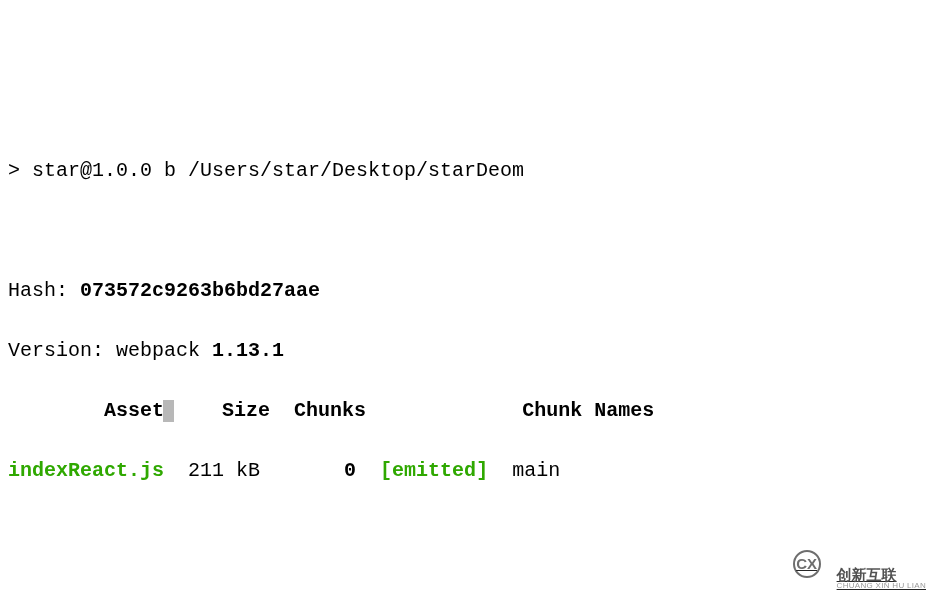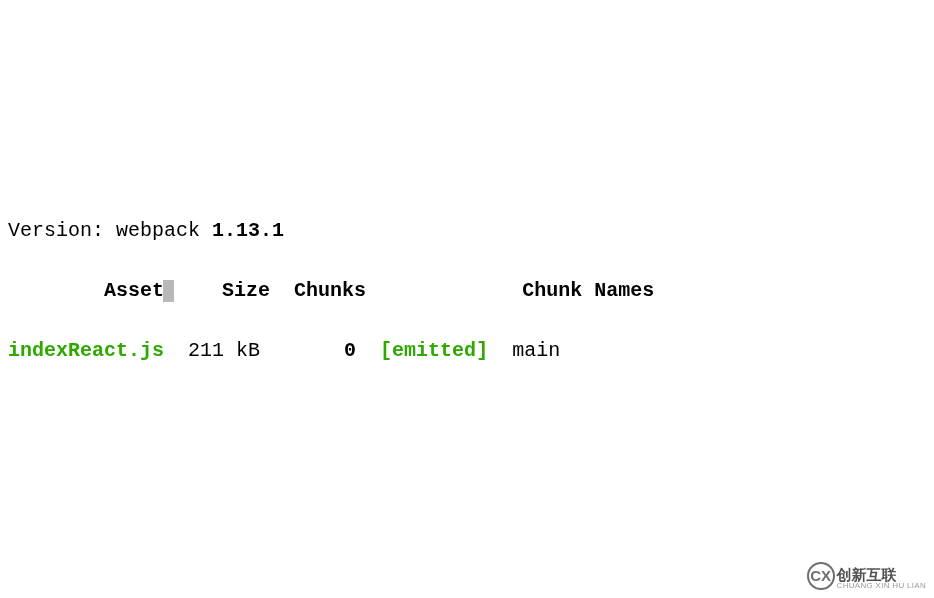--- a/index.html
+++ b/index.html
@@ -21,25 +21,26 @@
       height: 22px;
       background: #b8b8b8;
       vertical-align: text-bottom;
       margin-left: -1px;
     }
     .watermark {
       position: fixed;
       right: 8px;
       bottom: 8px;
       display: flex;
-      align-items: flex-end;
-      gap: 2px;
+      align-items: center;
+      gap: 16px;
       opacity: 0.85;
       font-family: Arial, sans-serif;
       white-space: nowrap;
+      text-decoration: underline;
     }
     .watermark .cxlogo {
       width: 28px; height: 28px;
       border: 2px solid #555;
       border-radius: 50%;
       display: flex;
       align-items: center;
       justify-content: center;
       font-size: 15px;
       font-weight: bold;
@@ -51,21 +52,23 @@
     }
     .watermark .cxtext .zh { font-size: 15px; color: #333; font-weight: bold; margin-top: 29px; }
     .watermark .cxtext .py { font-size: 8px; color: #888; letter-spacing: 0.3px; }
   </style>
 </head>
 <body>
 
 
 
 <div>
+<div>&gt; star@1.0.0 b /Users/star/Desktop/starDeom</div>
 <div>&nbsp;</div>
+<div><span>Hash: </span><span class="bold">073572c9263b6bd27aae</span></div>
 <div><span>Version: webpack </span><span class="bold">1.13.1</span></div>
 <div>        <span class="bold">Asset</span><span class="cursor"></span>    <span class="bold">Size</span>  <span class="bold">Chunks</span>             <span class="bold">Chunk Names</span></div>
 <div><span class="green">indexReact.js</span>  <span>211 kB</span>       <span class="bold">0</span>  <span class="green">[emitted]</span>  <span>main</span></div>
 
 
 
 
 
 
 

